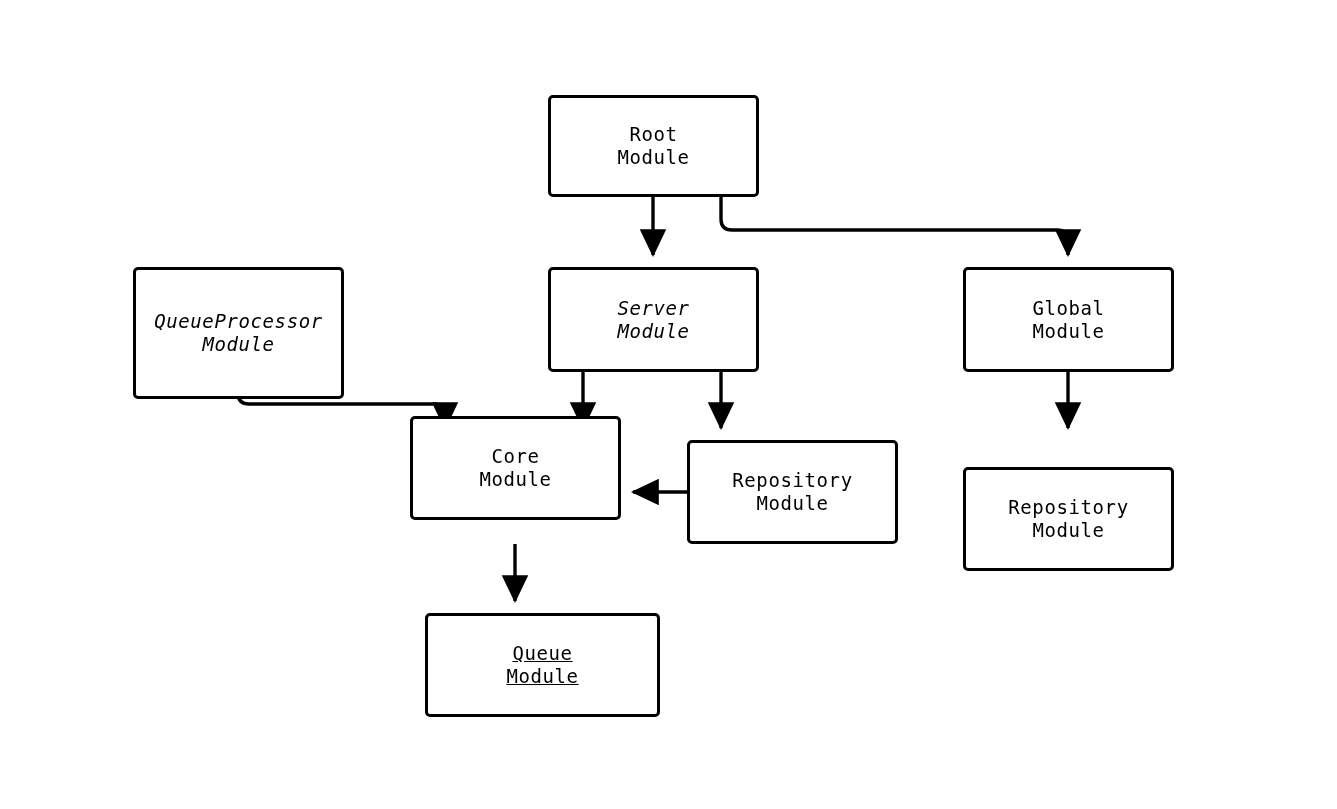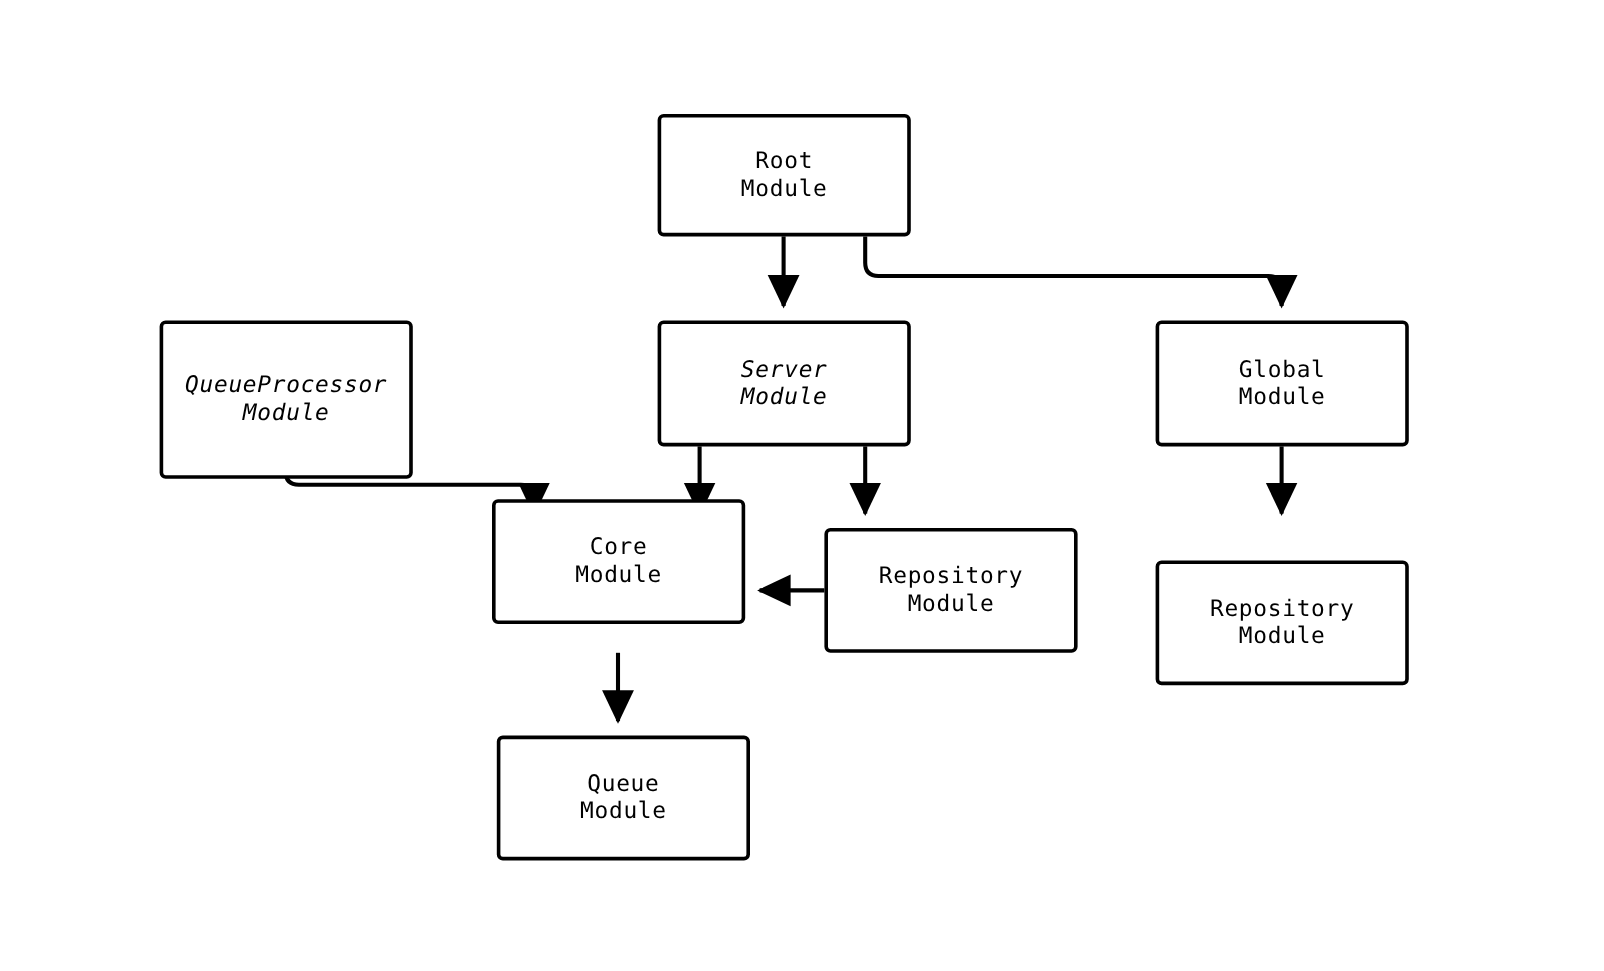--- a/index.html
+++ b/index.html
@@ -103,18 +103,18 @@
   <div class="node" style="left:687px; top:440px; width:211px; height:104px;">
     <div class="node-line">Repository</div>
     <div class="node-line">Module</div>
   </div>
 
   <div class="node" style="left:963px; top:440px; width:211px; height:104px;margin-top:27px;">
     <div class="node-line">Repository</div>
     <div class="node-line">Module</div>
   </div>
 
-  <div class="node" style="left:414px; top:613px; width:211px; height:104px;">
+  <div class="node" style="left:425px; top:613px; width:235px; height:104px;text-decoration:underline;">
     <div class="node-line">Queue</div>
     <div class="node-line">Module</div>
   </div>
 
 </div>
 
 </body></html>

